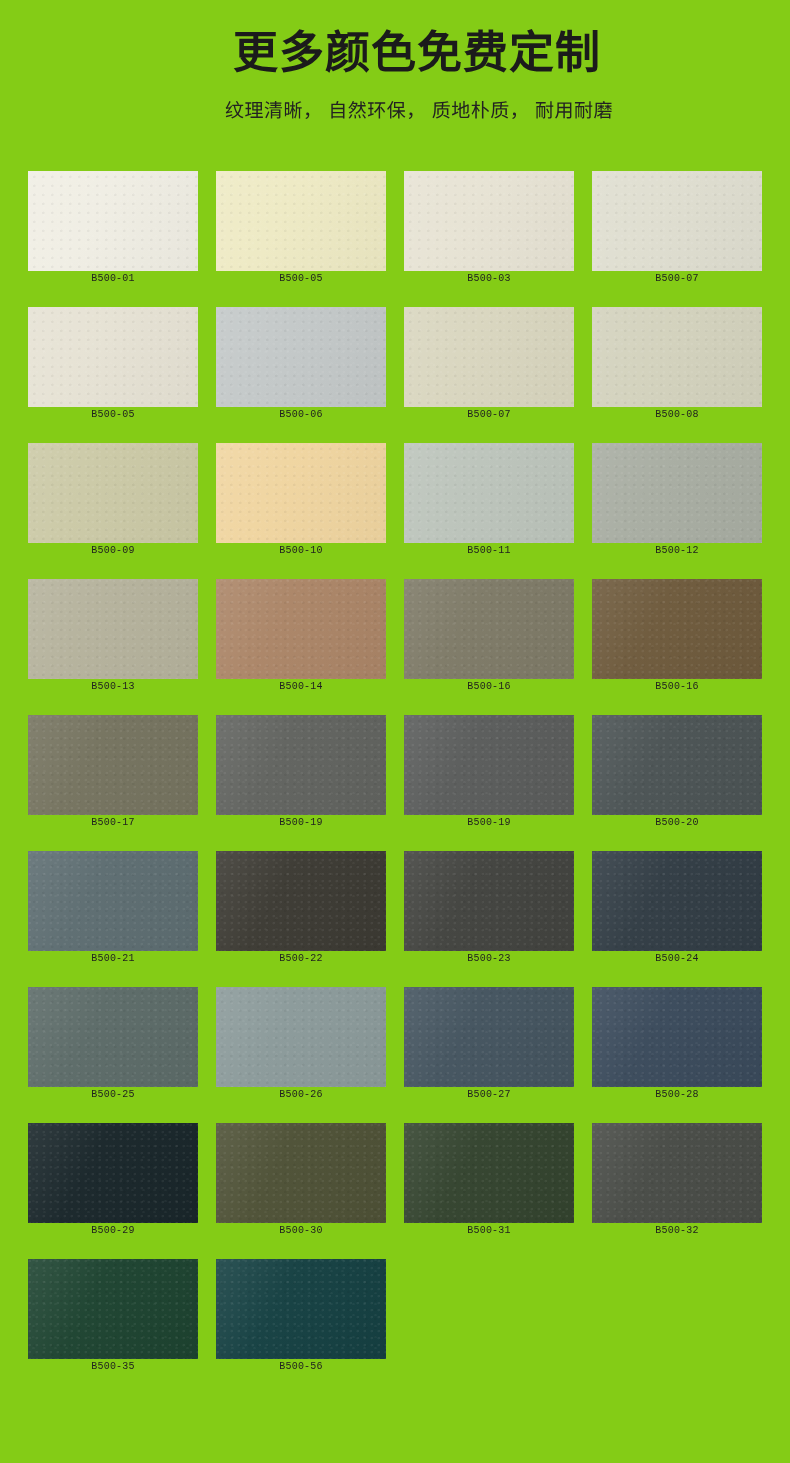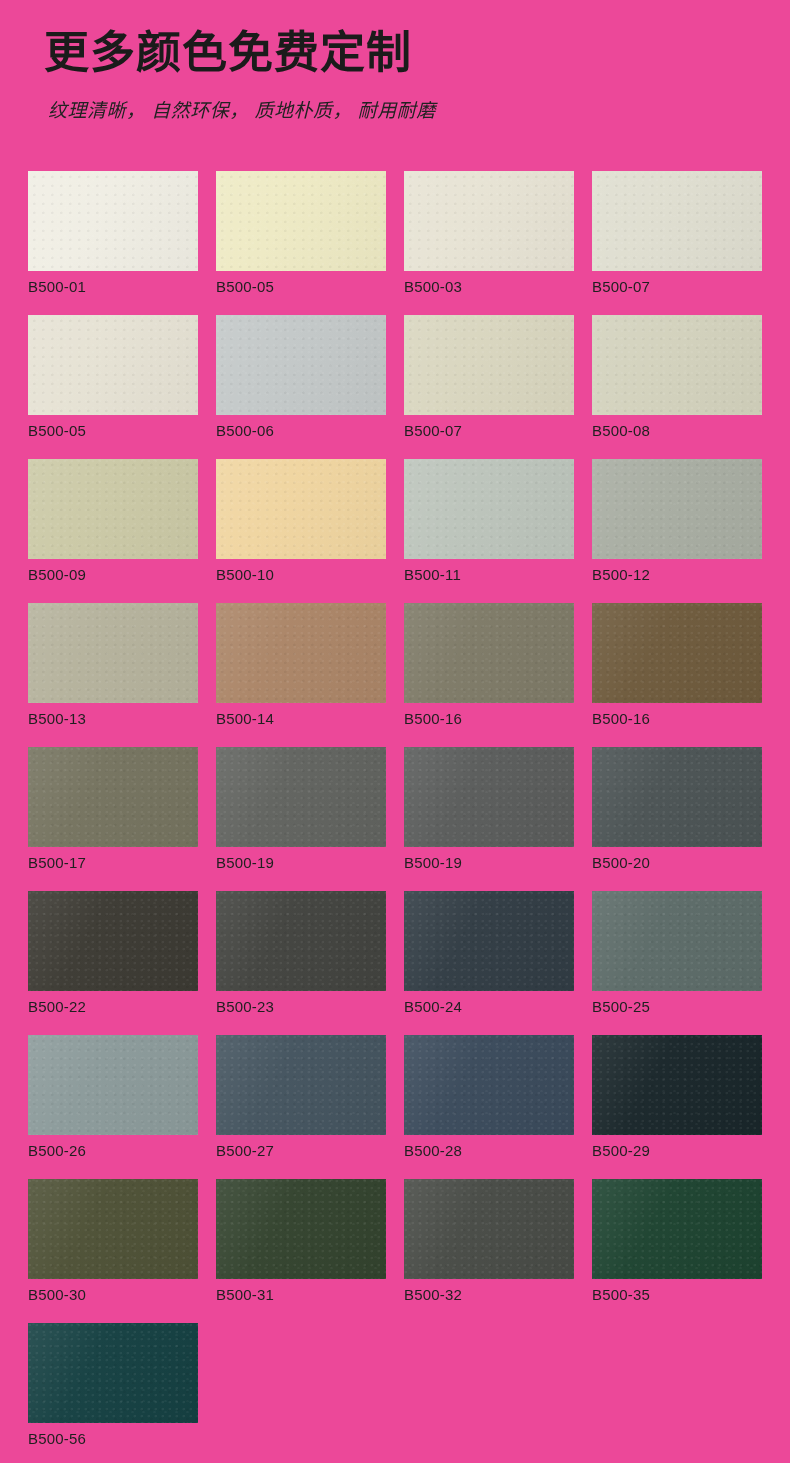--- a/index.html
+++ b/index.html
@@ -15,21 +15,22 @@
     -webkit-font-smoothing: antialiased;
     overflow: hidden;
     position: relative;
   }
 
   .page {
     width: 790px;
     height: 1463px;
     position: relative;
     box-sizing: border-box;
-    background: #ec4899;
+    background: #84cc16;
+    text-align: center;
   }
 
   
   .header {
     padding: 30px 0 0 44px;
   }
   .headline {
     font-size: 45px;
     line-height: 1.0;
     font-weight: 700;
@@ -43,21 +44,20 @@
     font-weight: 900;
   }
   .subhead {
     margin: 26px 0 0 4px;
     font-size: 19px;
     line-height: 1.0;
     color: #222222;
     letter-spacing: 0.5px;
     white-space: nowrap;
     font-weight: 400;
-    font-style: italic;
   }
 
   
   .swatch-grid {
     position: absolute;
     left: 28px;
     top: 171px;
     width: 734px;
     display: grid;
     grid-template-columns: repeat(4, 170px);
@@ -90,27 +90,27 @@
   }
   .swatch-chip::before {
     content: "";
     position: absolute;
     inset: 0;
     pointer-events: none;
     background: linear-gradient(118deg, rgba(255,255,255,0.10) 0%, rgba(255,255,255,0.02) 38%, rgba(0,0,0,0.035) 100%);
   }
   .swatch-label {
     display: block;
-    margin-top: 9px;
-    font-size: 15px;
+    margin-top: 1px;
+    font-size: 10px;
     line-height: 14px;
     color: #1f1f1f;
     letter-spacing: 0.2px;
     font-weight: 400;
-    font-family: Liberation Sans, sans-serif;
+    font-family: Liberation Mono, monospace;
   }
 </style>
 </head>
 <body>
 
 <div class="page">
 
   <div class="header">
     <h1 class="headline"><span>更多颜色</span><span class="hl-strong">免费定制</span></h1>
     <div class="subhead">纹理清晰， 自然环保， 质地朴质， 耐用耐磨</div>
@@ -191,20 +191,24 @@
       </div>
       <div class="swatch-cell">
         <div class="swatch-chip" style="background-color: rgb(90, 92, 91);"></div>
         <span class="swatch-label">B500-19</span>
       </div>
       <div class="swatch-cell">
         <div class="swatch-chip" style="background-color: rgb(75, 83, 84);"></div>
         <span class="swatch-label">B500-20</span>
       </div>
       <div class="swatch-cell">
+        <div class="swatch-chip" style="background-color: rgb(93, 109, 113);"></div>
+        <span class="swatch-label">B500-21</span>
+      </div>
+      <div class="swatch-cell">
         <div class="swatch-chip" style="background-color: rgb(60, 58, 51);"></div>
         <span class="swatch-label">B500-22</span>
       </div>
       <div class="swatch-cell">
         <div class="swatch-chip" style="background-color: rgb(66, 67, 63);"></div>
         <span class="swatch-label">B500-23</span>
       </div>
       <div class="swatch-cell">
         <div class="swatch-chip" style="background-color: rgb(49, 60, 68);"></div>
         <span class="swatch-label">B500-24</span>

